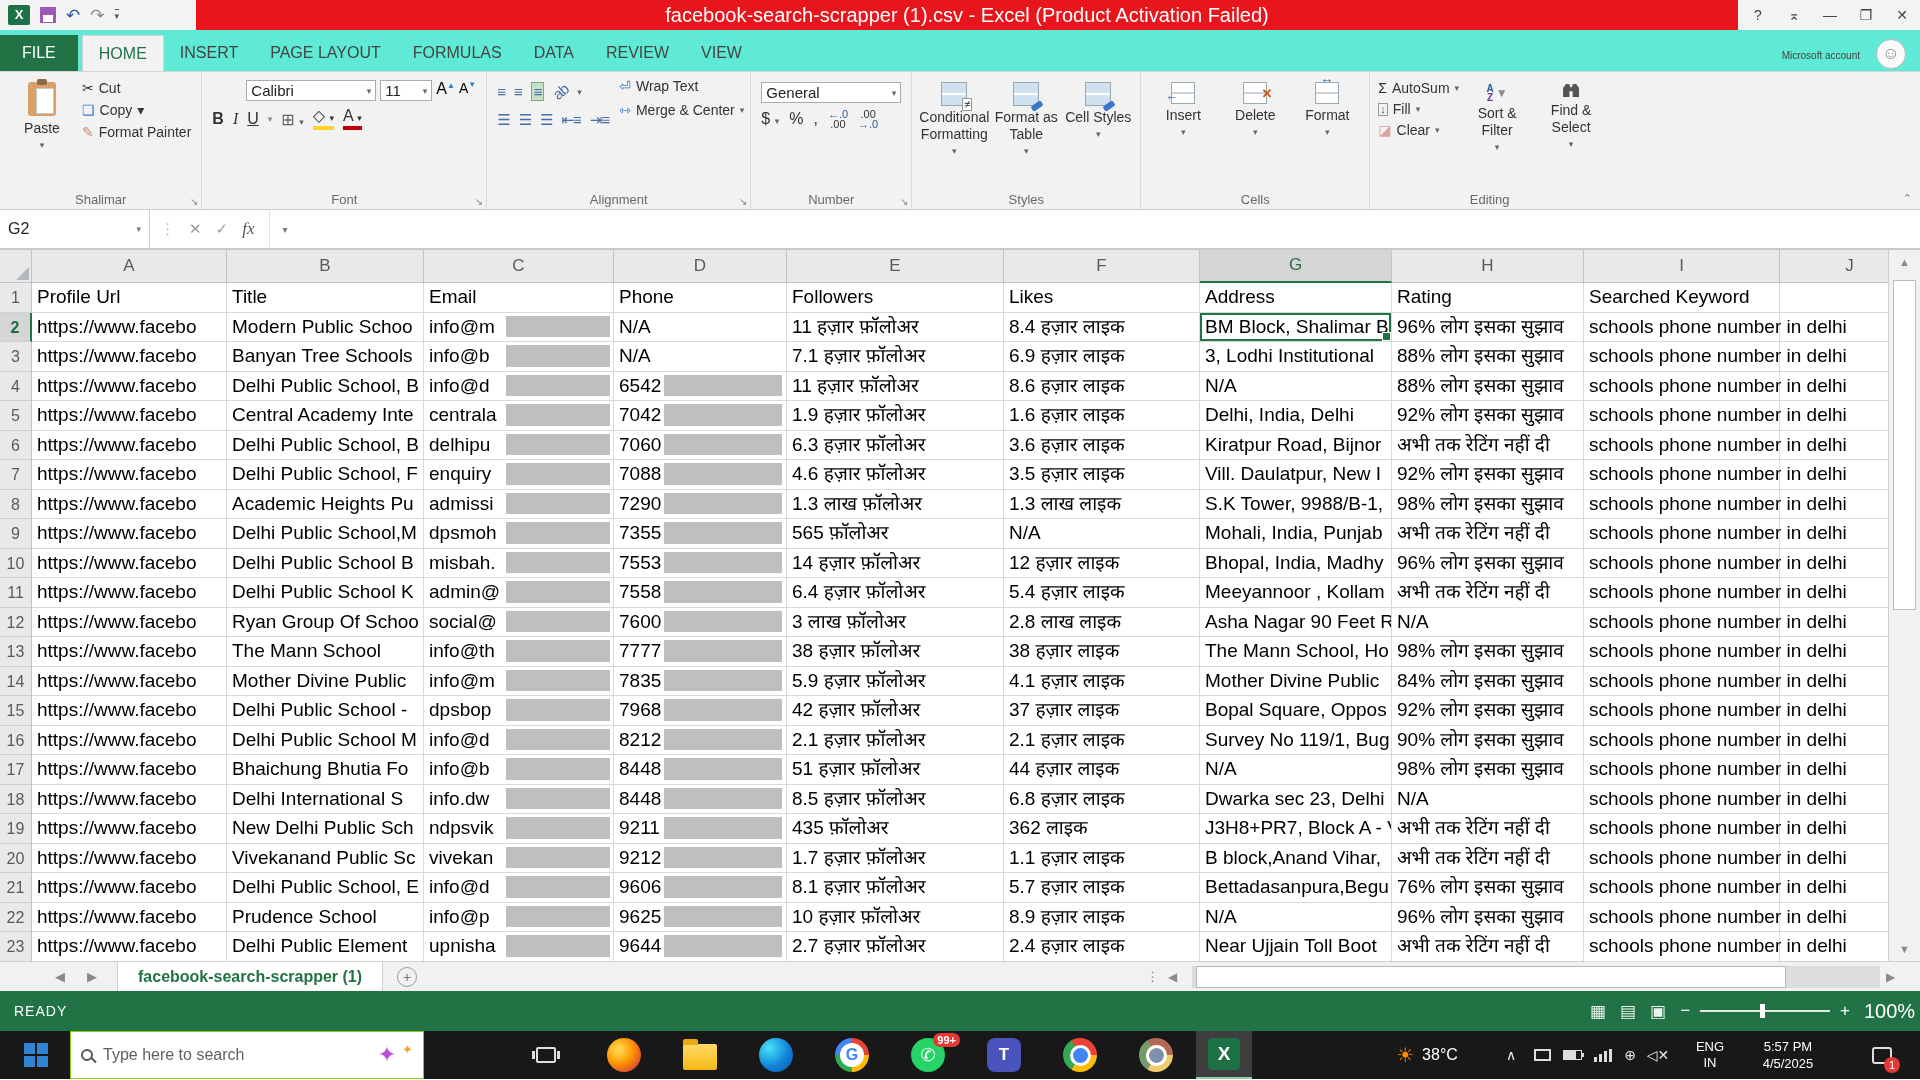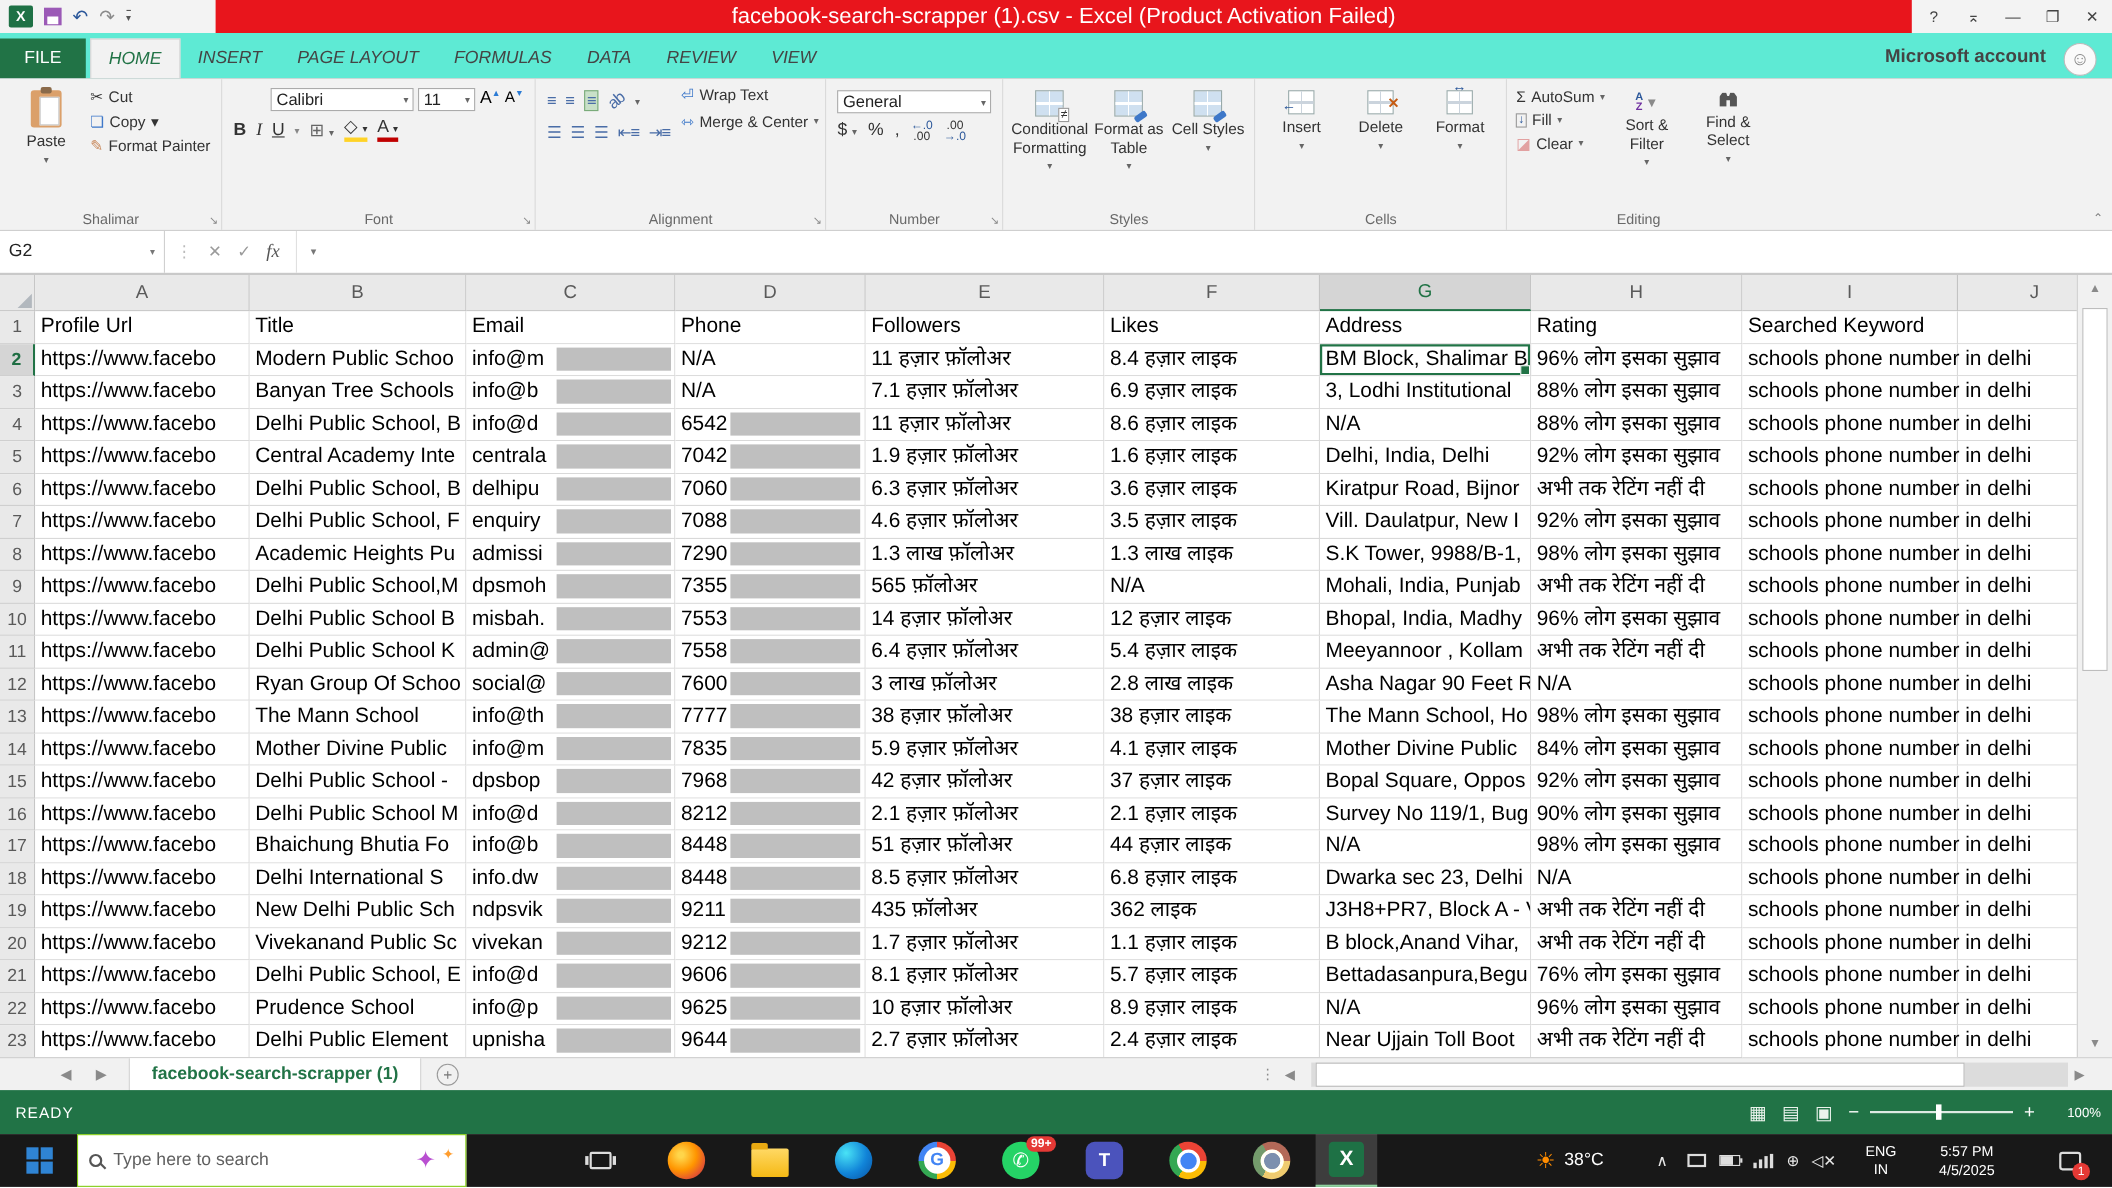--- a/index.html
+++ b/index.html
@@ -14,23 +14,23 @@
   .save-ic::after { content:''; position:absolute; left:3px; bottom:1px; width:10px; height:7px; background:#fff; }
   .undo-ic { color:#2b579a; font-size:17px; } .redo-ic { color:#8a8a8a; font-size:17px; }
   .qat-caret { font-size:9px; color:#555; border-top:1px solid #555; padding-top:1px; }
   .title-red { position:absolute; left:196px; right:182px; top:0; height:30px; background:#e8151c; color:#fff; display:flex; align-items:center; justify-content:center; font-size:20px; white-space:nowrap; overflow:hidden; }
   .winbtns { position:absolute; right:0; top:0; height:30px; display:flex; align-items:center; }
   .wbtn { width:36px; height:30px; text-align:center; line-height:30px; font-size:14px; color:#444; }
 
   
   .tabrow { height:42px; background:#5eead4; display:flex; align-items:flex-end; position:relative; border-bottom:1px solid #d5d5d5; }
   .file-tab { background:#217346; color:#fff; font-size:16px; padding:0 22px; height:36px; line-height:36px; margin-right:4px; }
-  .rtab { font-size:16px; color:#444; padding:0 16px; height:36px; line-height:36px;font-style:italic; }
+  .rtab { font-size:16px; color:#444; padding:0 16px; height:36px; line-height:36px; }
   .rtab.active { background:#f2f2f2; color:#217346; border:1px solid #d5d5d5; border-bottom:none; }
-  .account { position:absolute; right:60px; bottom:10px; font-size:17px; color:#444;font-weight:bold; }
+  .account { position:absolute; right:60px; bottom:10px; font-size:10px; color:#444; }
   .avatar { position:absolute; right:14px; bottom:2px; width:30px; height:30px; border:1px solid #bbb; border-radius:50%; color:#888; text-align:center; line-height:28px; font-size:17px; background:#fafafa; }
 
   
   .ribbon { height:138px; background:#f2f2f2; display:flex; position:relative; border-bottom:1px solid #cfcfcf; }
   .rgroup { position:relative; border-right:1px solid #dadada; padding:6px 6px 20px 6px; display:flex; }
   .rg-label { position:absolute; left:0; right:0; bottom:2px; text-align:center; font-size:13px; color:#696969; }
   .launcher { position:absolute; right:3px; bottom:0; font-size:10px; color:#8a8a8a; }
   .bigbtn { width:72px; display:flex; flex-direction:column; align-items:center; justify-content:flex-start; font-size:14px; color:#333; text-align:center; padding-top:4px; line-height:17px; }
   .bigbtn .caret { font-size:9px; color:#666; }
   .clipboard-ic { width:28px; height:34px; background:#dba06a; border-radius:3px; position:relative; margin-bottom:4px; }
@@ -119,21 +119,21 @@
   .sb-right { position:absolute; left:1886px; color:#8a8a8a; font-size:12px; }
 
   
   .statusbar { height:40px; background:#217346; color:#fff; display:flex; align-items:center; position:relative; }
   .ready { padding-left:14px; font-size:14px; letter-spacing:1px; }
   .sb-rt { position:absolute; right:10px; display:flex; align-items:center; gap:14px; }
   .vicon { font-size:17px; color:#eaf3ec; }
   .zoomctl { display:flex; align-items:center; gap:10px; }
   .ztrack { width:130px; height:2px; background:rgba(255,255,255,0.85); position:relative; }
   .zthumb { position:absolute; left:60px; top:-6px; width:5px; height:14px; background:#fff; }
-  .zpm { font-size:17px; } .zpct { font-size:12px; width:46px; text-align:right; }
+  .zpm { font-size:17px; } .zpct { font-size:20px; width:46px; text-align:right; }
 
   
   .taskbar { position:relative; height:48px; background:#181818; }
   .tb-item { position:absolute; top:0; height:48px; display:flex; align-items:center; justify-content:center; }
   .startlogo { left:14px; width:44px; }
   .winlogo { display:grid; grid-template-columns:11px 11px; grid-template-rows:11px 11px; gap:2px; }
   .winlogo span { background:#2f84d4; }
   .searchbox { left:70px; width:354px; background:#fff; border:1px solid #84cc16; display:flex; align-items:center; padding:0 10px; gap:10px; }
   .mag { width:12px; height:12px; border:2px solid #555; border-radius:50%; position:relative; }
   .mag::after { content:''; position:absolute; width:7px; height:2px; background:#555; transform:rotate(45deg); right:-6px; bottom:-2px; }

